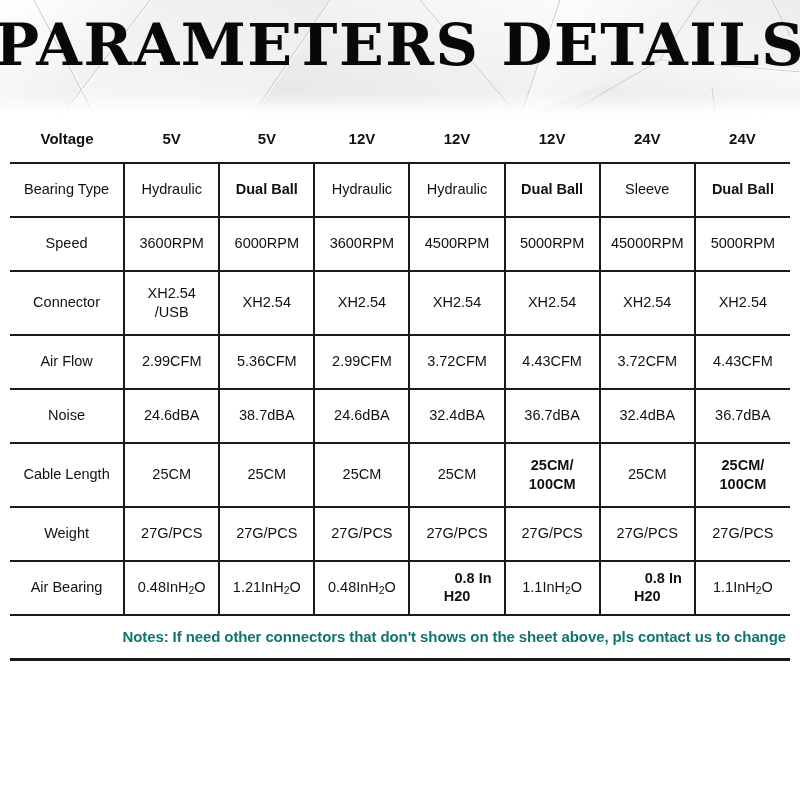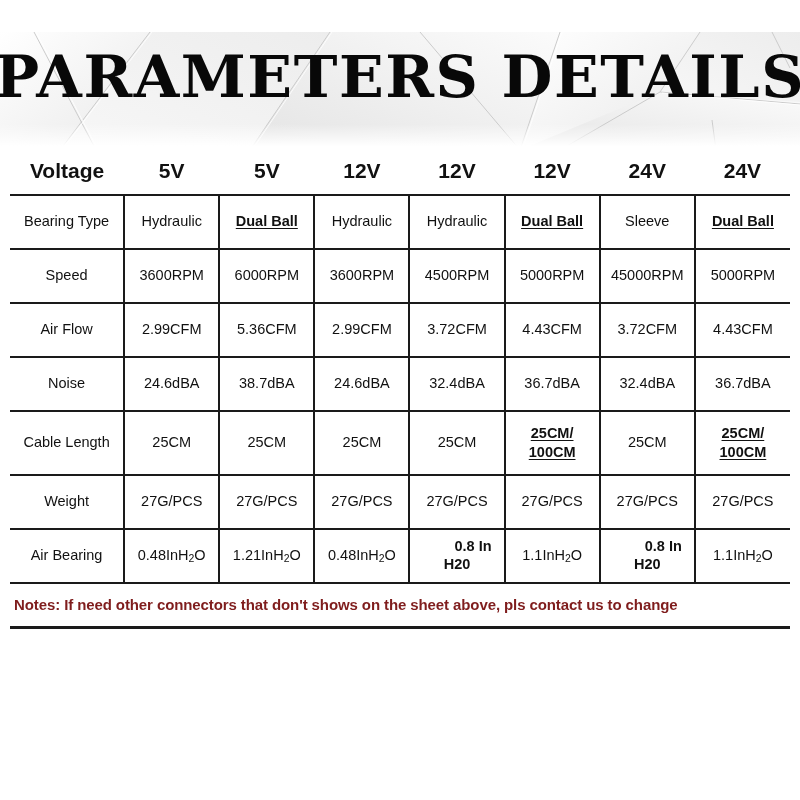--- a/index.html
+++ b/index.html
@@ -23,21 +23,20 @@
     background: #ffffff;
   }
 
   
   .banner {
     position: relative;
     width: 800px;
     height: 118px;
     overflow: hidden;
     background: linear-gradient(175deg, #f2f2f2 0%, #eeeeee 38%, #f6f6f6 62%, #ffffff 100%);
-    margin-top: 32px;
   }
   .banner-facets {
     position: absolute;
     inset: 0;
     width: 100%;
     height: 100%;
   }
   .banner-title {
     position: absolute;
     left: 0;
@@ -89,21 +88,21 @@
     font-size: 14.5px;
     line-height: 1.22;
     font-weight: normal;
   }
 
   
   tr.voltage-row td {
     height: 42px;
     border: none;
     font-weight: bold;
-    font-size: 21px;
+    font-size: 15px;
     padding-bottom: 2px;
   }
   tr.voltage-row td.rowlabel {
     font-weight: bold;
   }
 
   
   tr.data-row td {
     border-top: 2.5px solid #1a1a1a;
     border-left: 2px solid #1a1a1a;
@@ -119,21 +118,20 @@
     border-bottom: 2.5px solid #1a1a1a;
   }
 
   td.rowlabel {
     font-weight: bold;
     font-size: 15px;
   }
 
   .cell-em {
     font-weight: bold;
-    text-decoration: underline;
     text-underline-offset: 2px;
   }
   .cell-bold {
     font-weight: bold;
     margin-left: 32px;
   }
   .two-line {
     display: block;
     line-height: 1.3;
   }
@@ -145,24 +143,24 @@
   }
 
   
   .notes-wrap {
     width: 780px;
     margin: 0 auto;
     border-bottom: 3px solid #1a1a1a;
     box-sizing: border-box;
   }
   .notes-text {
-    text-align: left;
+    text-align: right;
     font-weight: bold;
     font-size: 15px;
-    color: #7f1d1d;
+    color: #0f766e;
     padding: 12px 4px 13px 4px;
     letter-spacing: -0.1px;
   }
   .footer-pad {
     height: 44px;
   }
 </style>
 </head>
 <body>
 
@@ -252,20 +250,33 @@
           <tr class="data-row">
             <td class="rowlabel">Speed</td>
             <td><span>3600RPM</span></td>
             <td><span>6000RPM</span></td>
             <td><span>3600RPM</span></td>
             <td><span>4500RPM</span></td>
             <td><span>5000RPM</span></td>
             <td><span>45000RPM</span></td>
             <td><span>5000RPM</span></td>
           </tr>
+          <tr class="data-row tall">
+            <td class="rowlabel">Connector</td>
+            <td>
+              <span class="two-line">XH2.54</span>
+              <span class="two-line">/USB</span>
+            </td>
+            <td><span>XH2.54</span></td>
+            <td><span>XH2.54</span></td>
+            <td><span>XH2.54</span></td>
+            <td><span>XH2.54</span></td>
+            <td><span>XH2.54</span></td>
+            <td><span>XH2.54</span></td>
+          </tr>
           <tr class="data-row">
             <td class="rowlabel">Air Flow</td>
             <td><span>2.99CFM</span></td>
             <td><span>5.36CFM</span></td>
             <td><span>2.99CFM</span></td>
             <td><span>3.72CFM</span></td>
             <td><span>4.43CFM</span></td>
             <td><span>3.72CFM</span></td>
             <td><span>4.43CFM</span></td>
           </tr>

